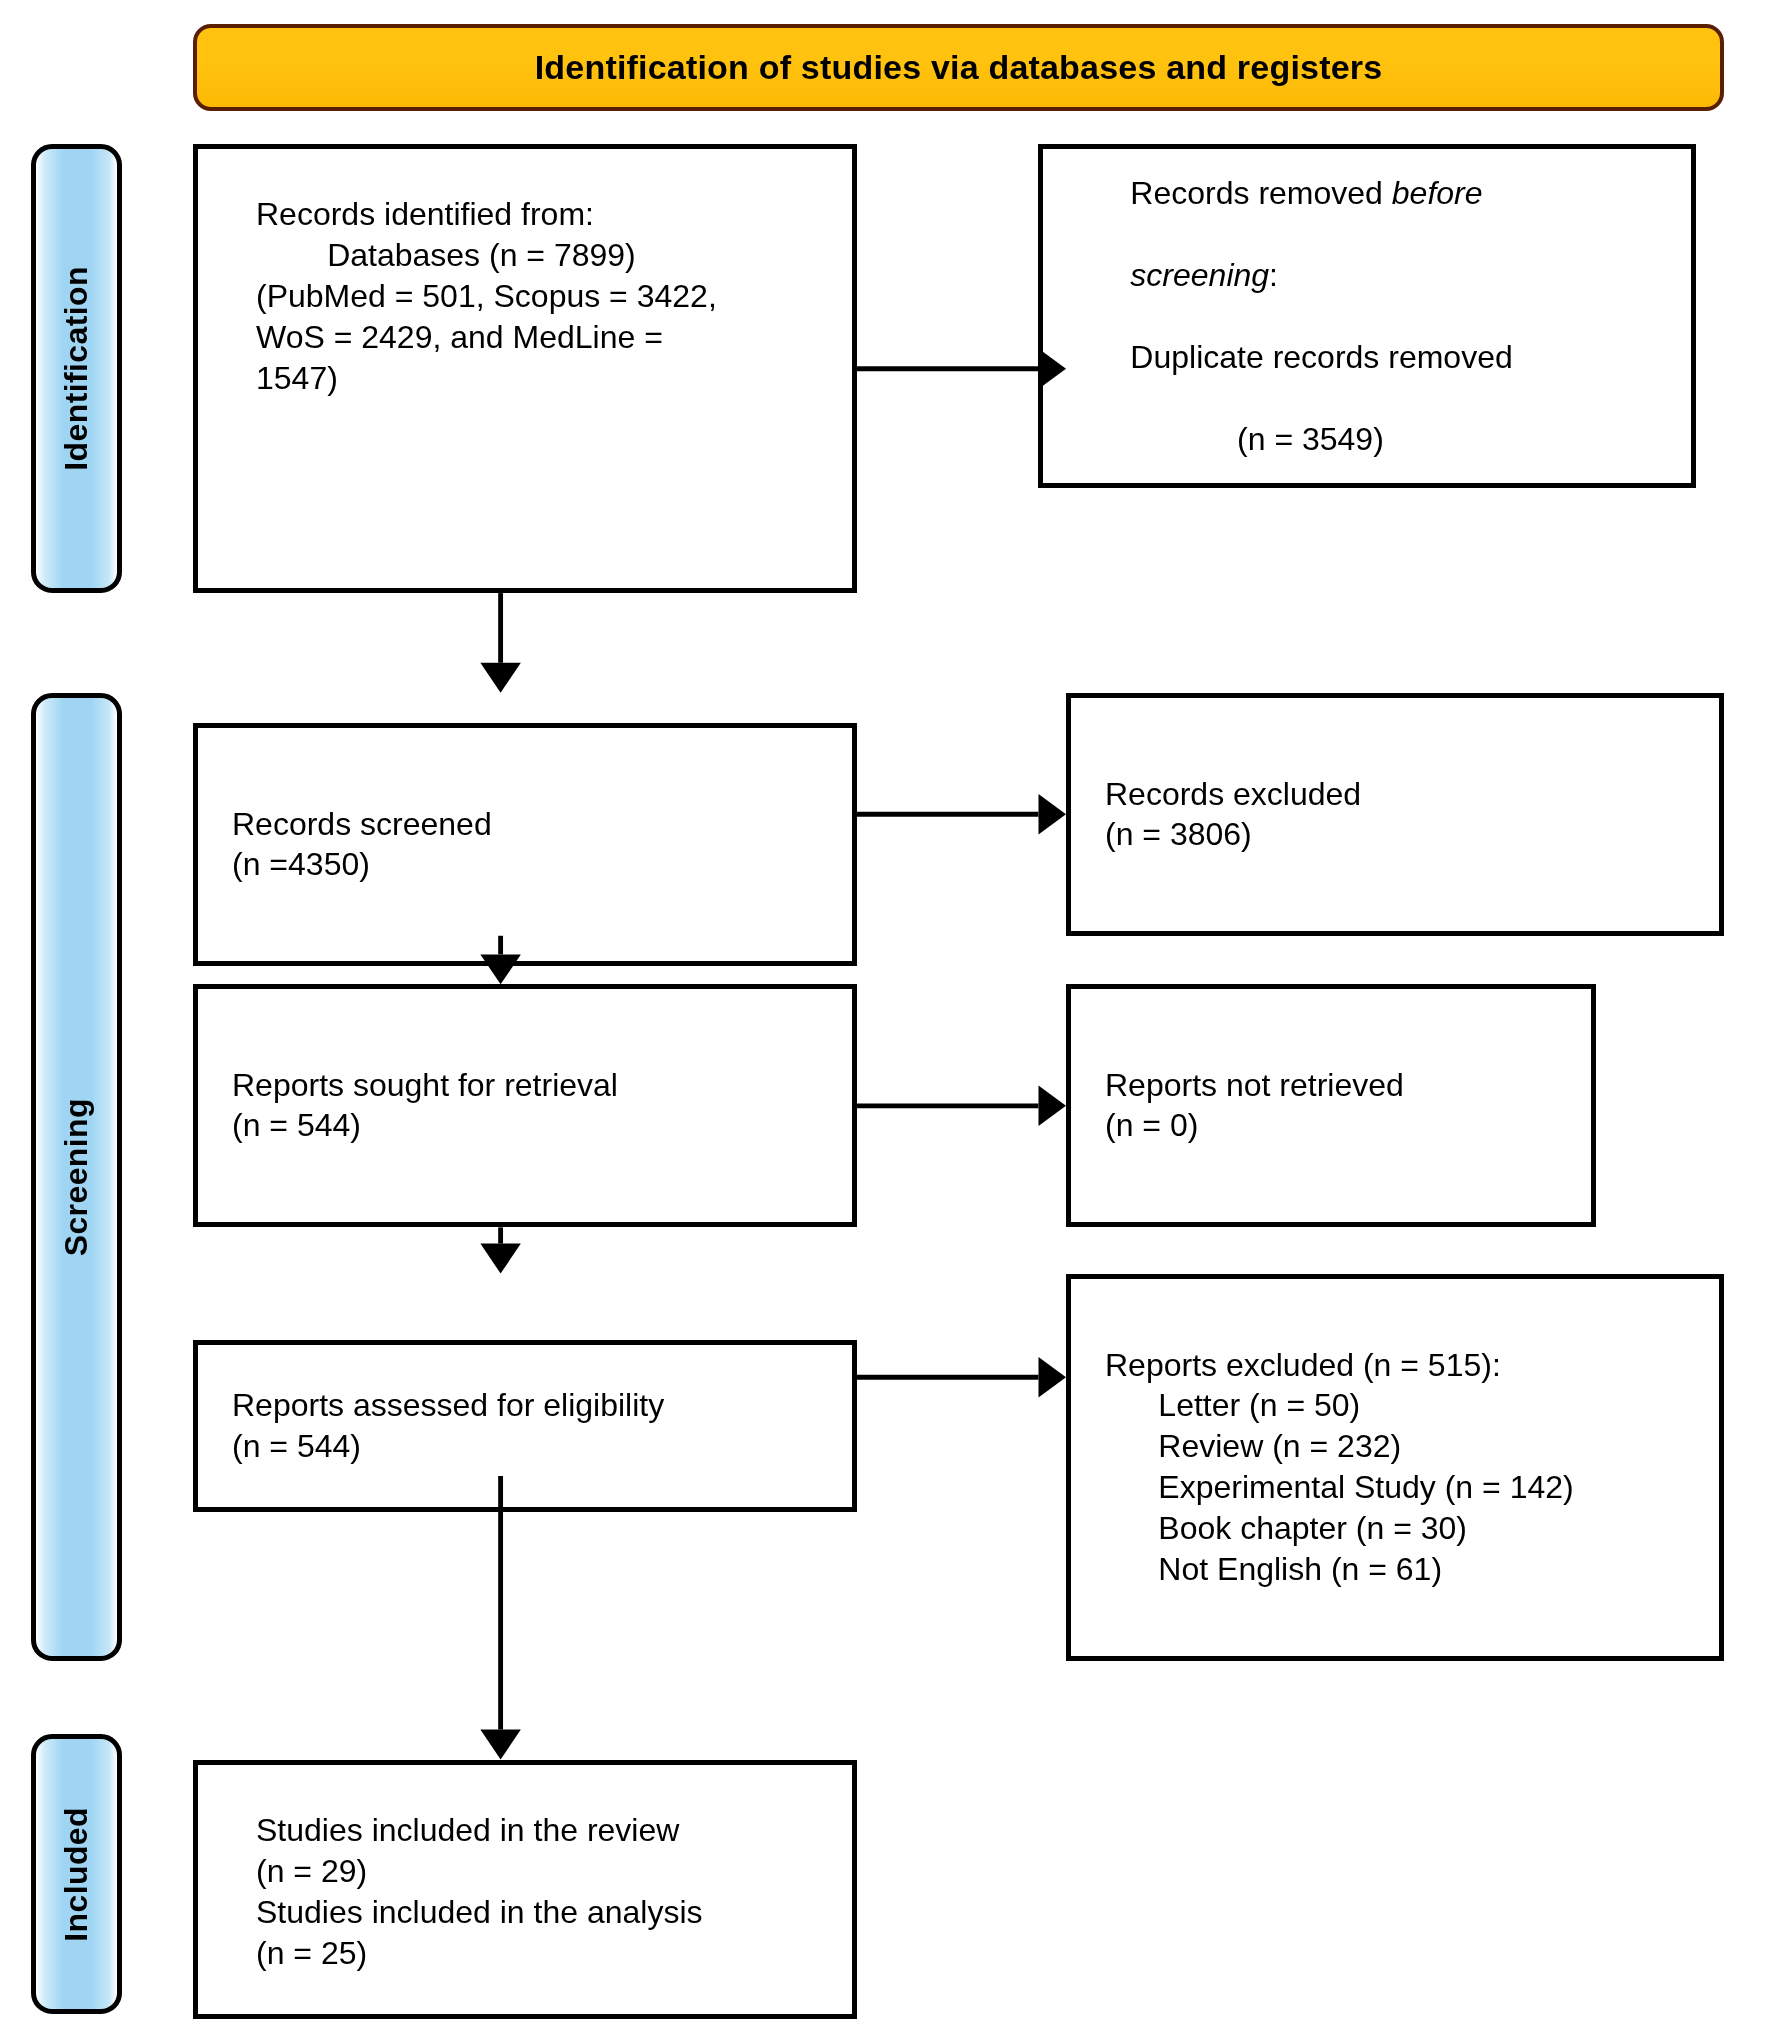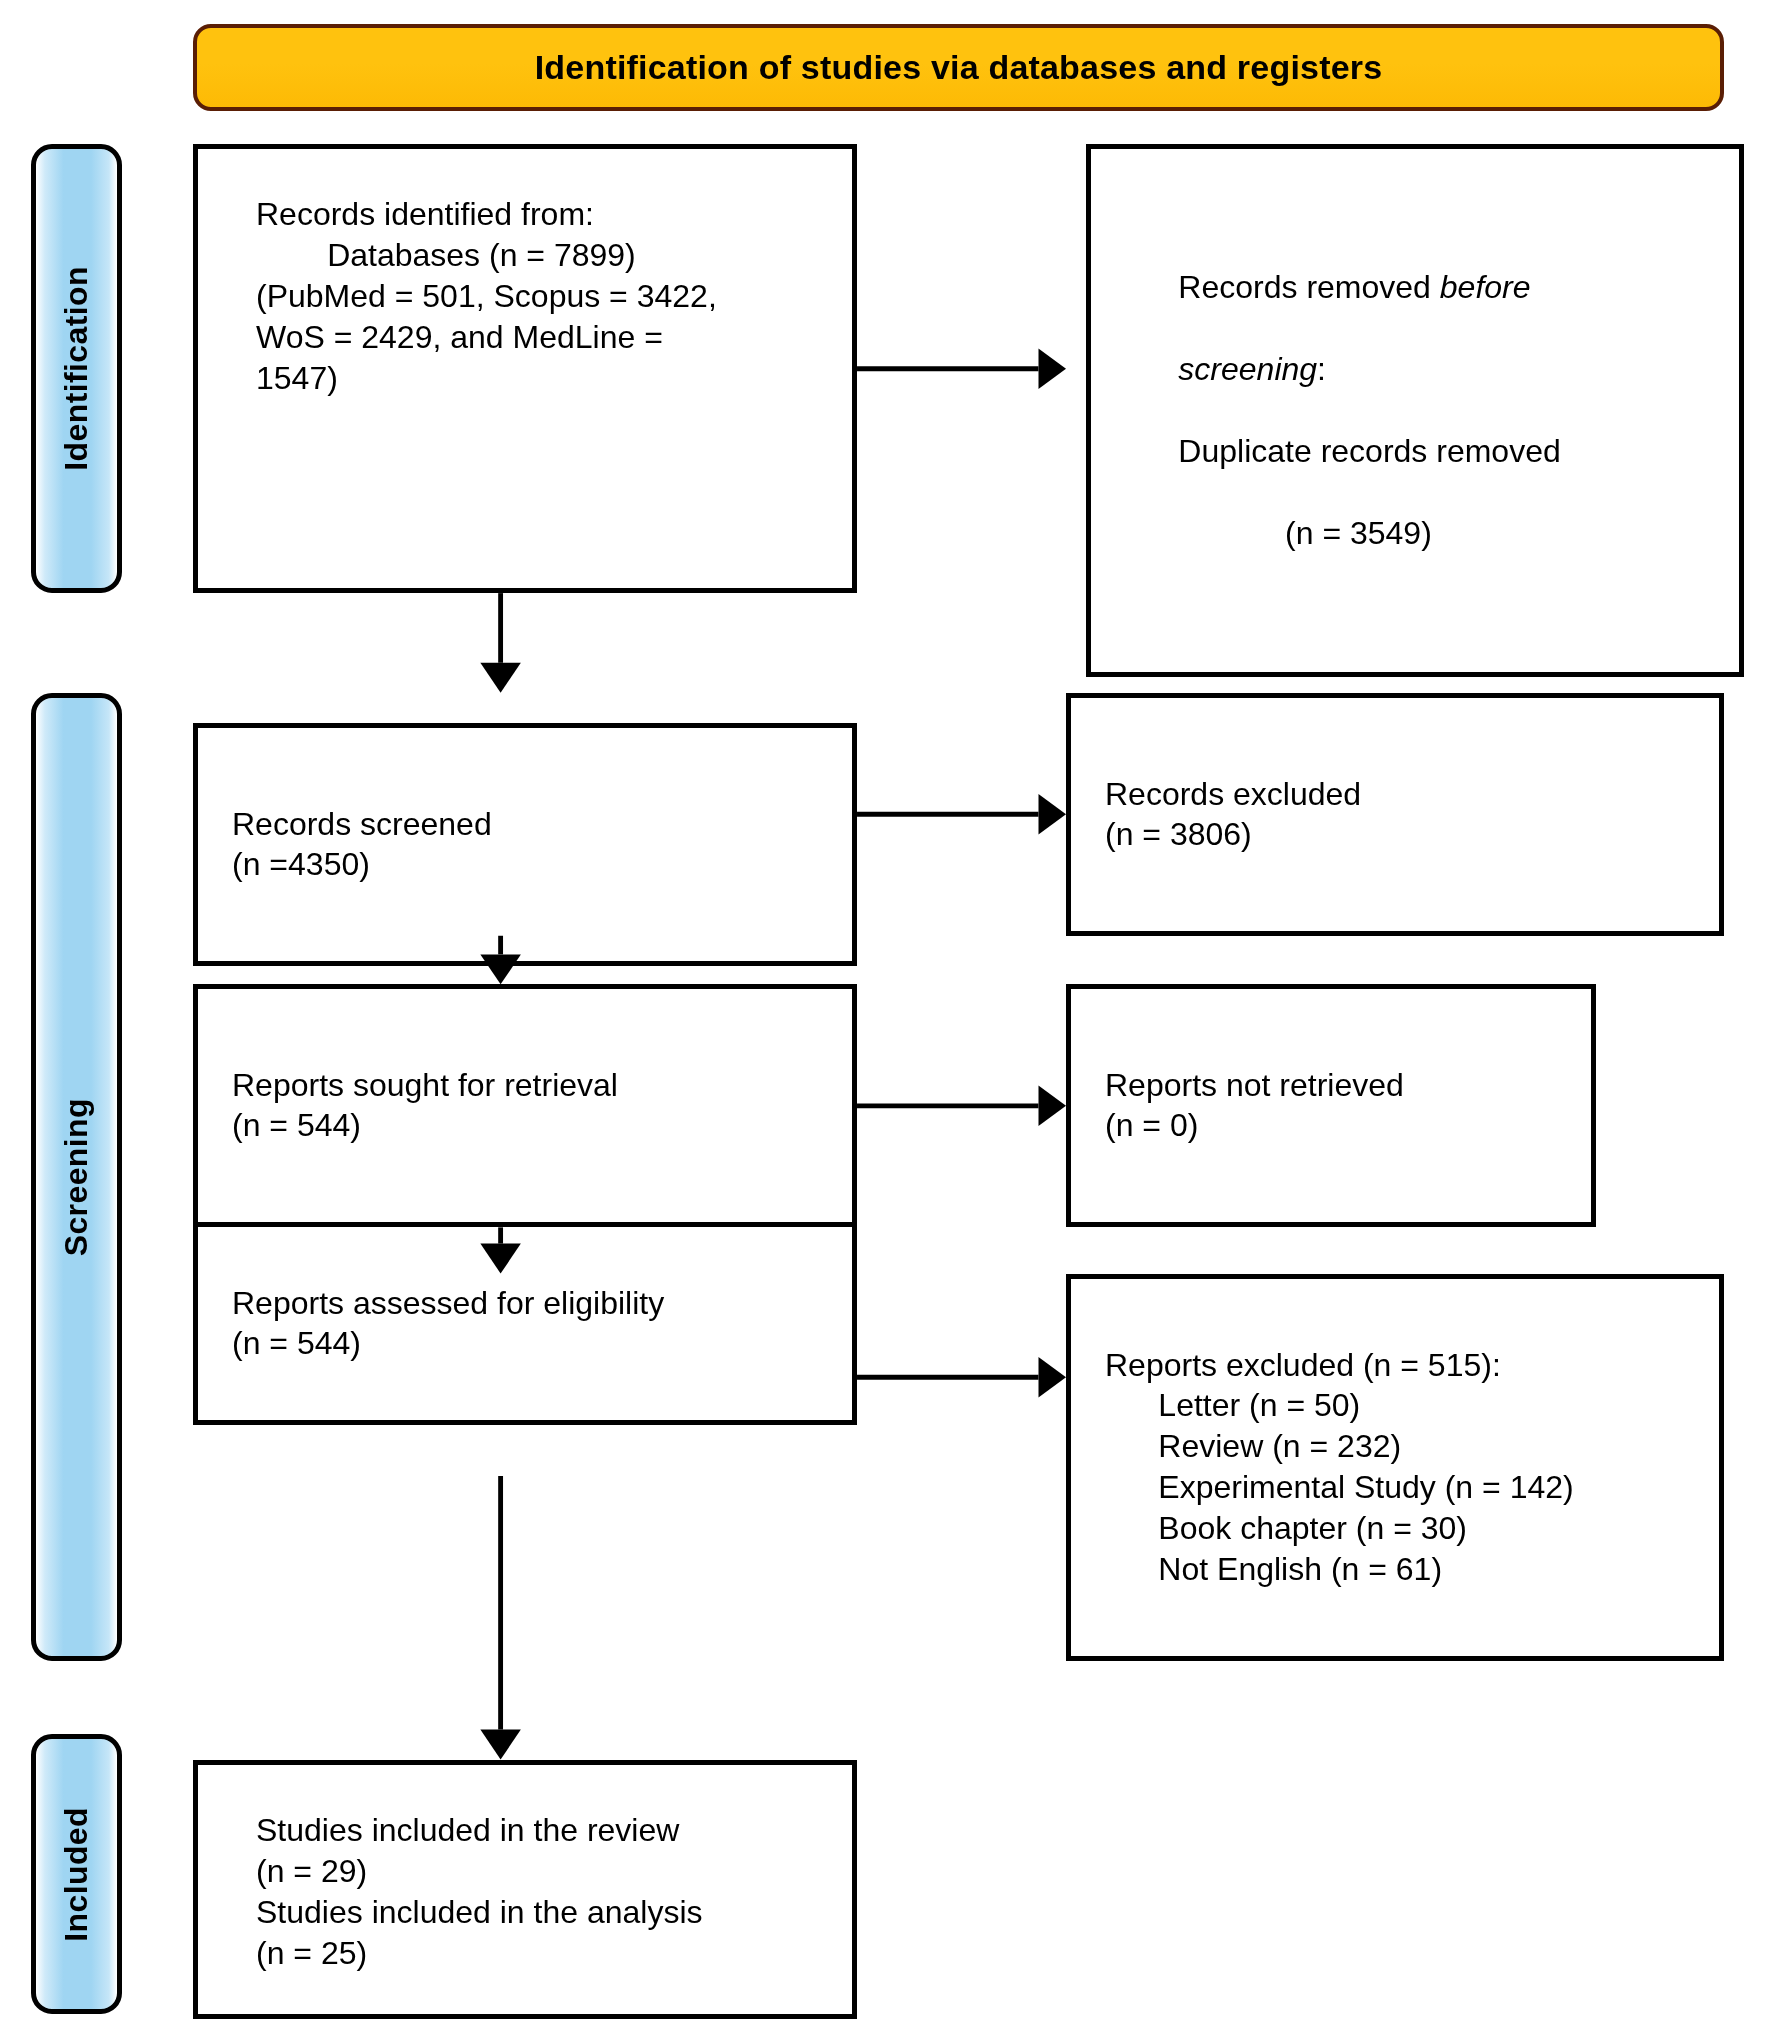--- a/index.html
+++ b/index.html
@@ -97,26 +97,26 @@
     transform: translateY(-50%);
   }
   .flow-box-inner.v-top {
     top: 45px;
     margin-left: 24px;
   }
   .italic { font-style: italic; }
 
   
   #box-identified      { left: 193px;  top: 144px;  width: 664px;  height: 449px; }
-  #box-removed         { left: 1086px; top: 144px;  width: 658px;  height: 533px; }
+  #box-removed         { left: 1038px; top: 144px;  width: 658px;  height: 344px; }
   #box-screened        { left: 193px;  top: 723px;  width: 664px;  height: 243px; }
   #box-excluded        { left: 1066px; top: 693px;  width: 658px;  height: 243px; padding-left: 25px; }
   #box-sought          { left: 193px;  top: 984px; width: 664px;  height: 243px; }
   #box-not-retrieved   { left: 1066px; top: 984px; width: 530px;  height: 243px; }
-  #box-assessed        { left: 193px;  top: 1222px; width: 664px;  height: 203px; }
+  #box-assessed        { left: 193px;  top: 1340px; width: 664px;  height: 172px; }
   #box-reports-excl    { left: 1066px; top: 1274px; width: 658px;  height: 387px; }
   #box-included        { left: 193px;  top: 1760px; width: 664px;  height: 259px; }
 
   
   .connector {
     position: absolute;
     pointer-events: none;
   }
   .connector svg { display: block; overflow: visible; }
   .conn-line { stroke: #000000; stroke-width: 6; fill: none; }

